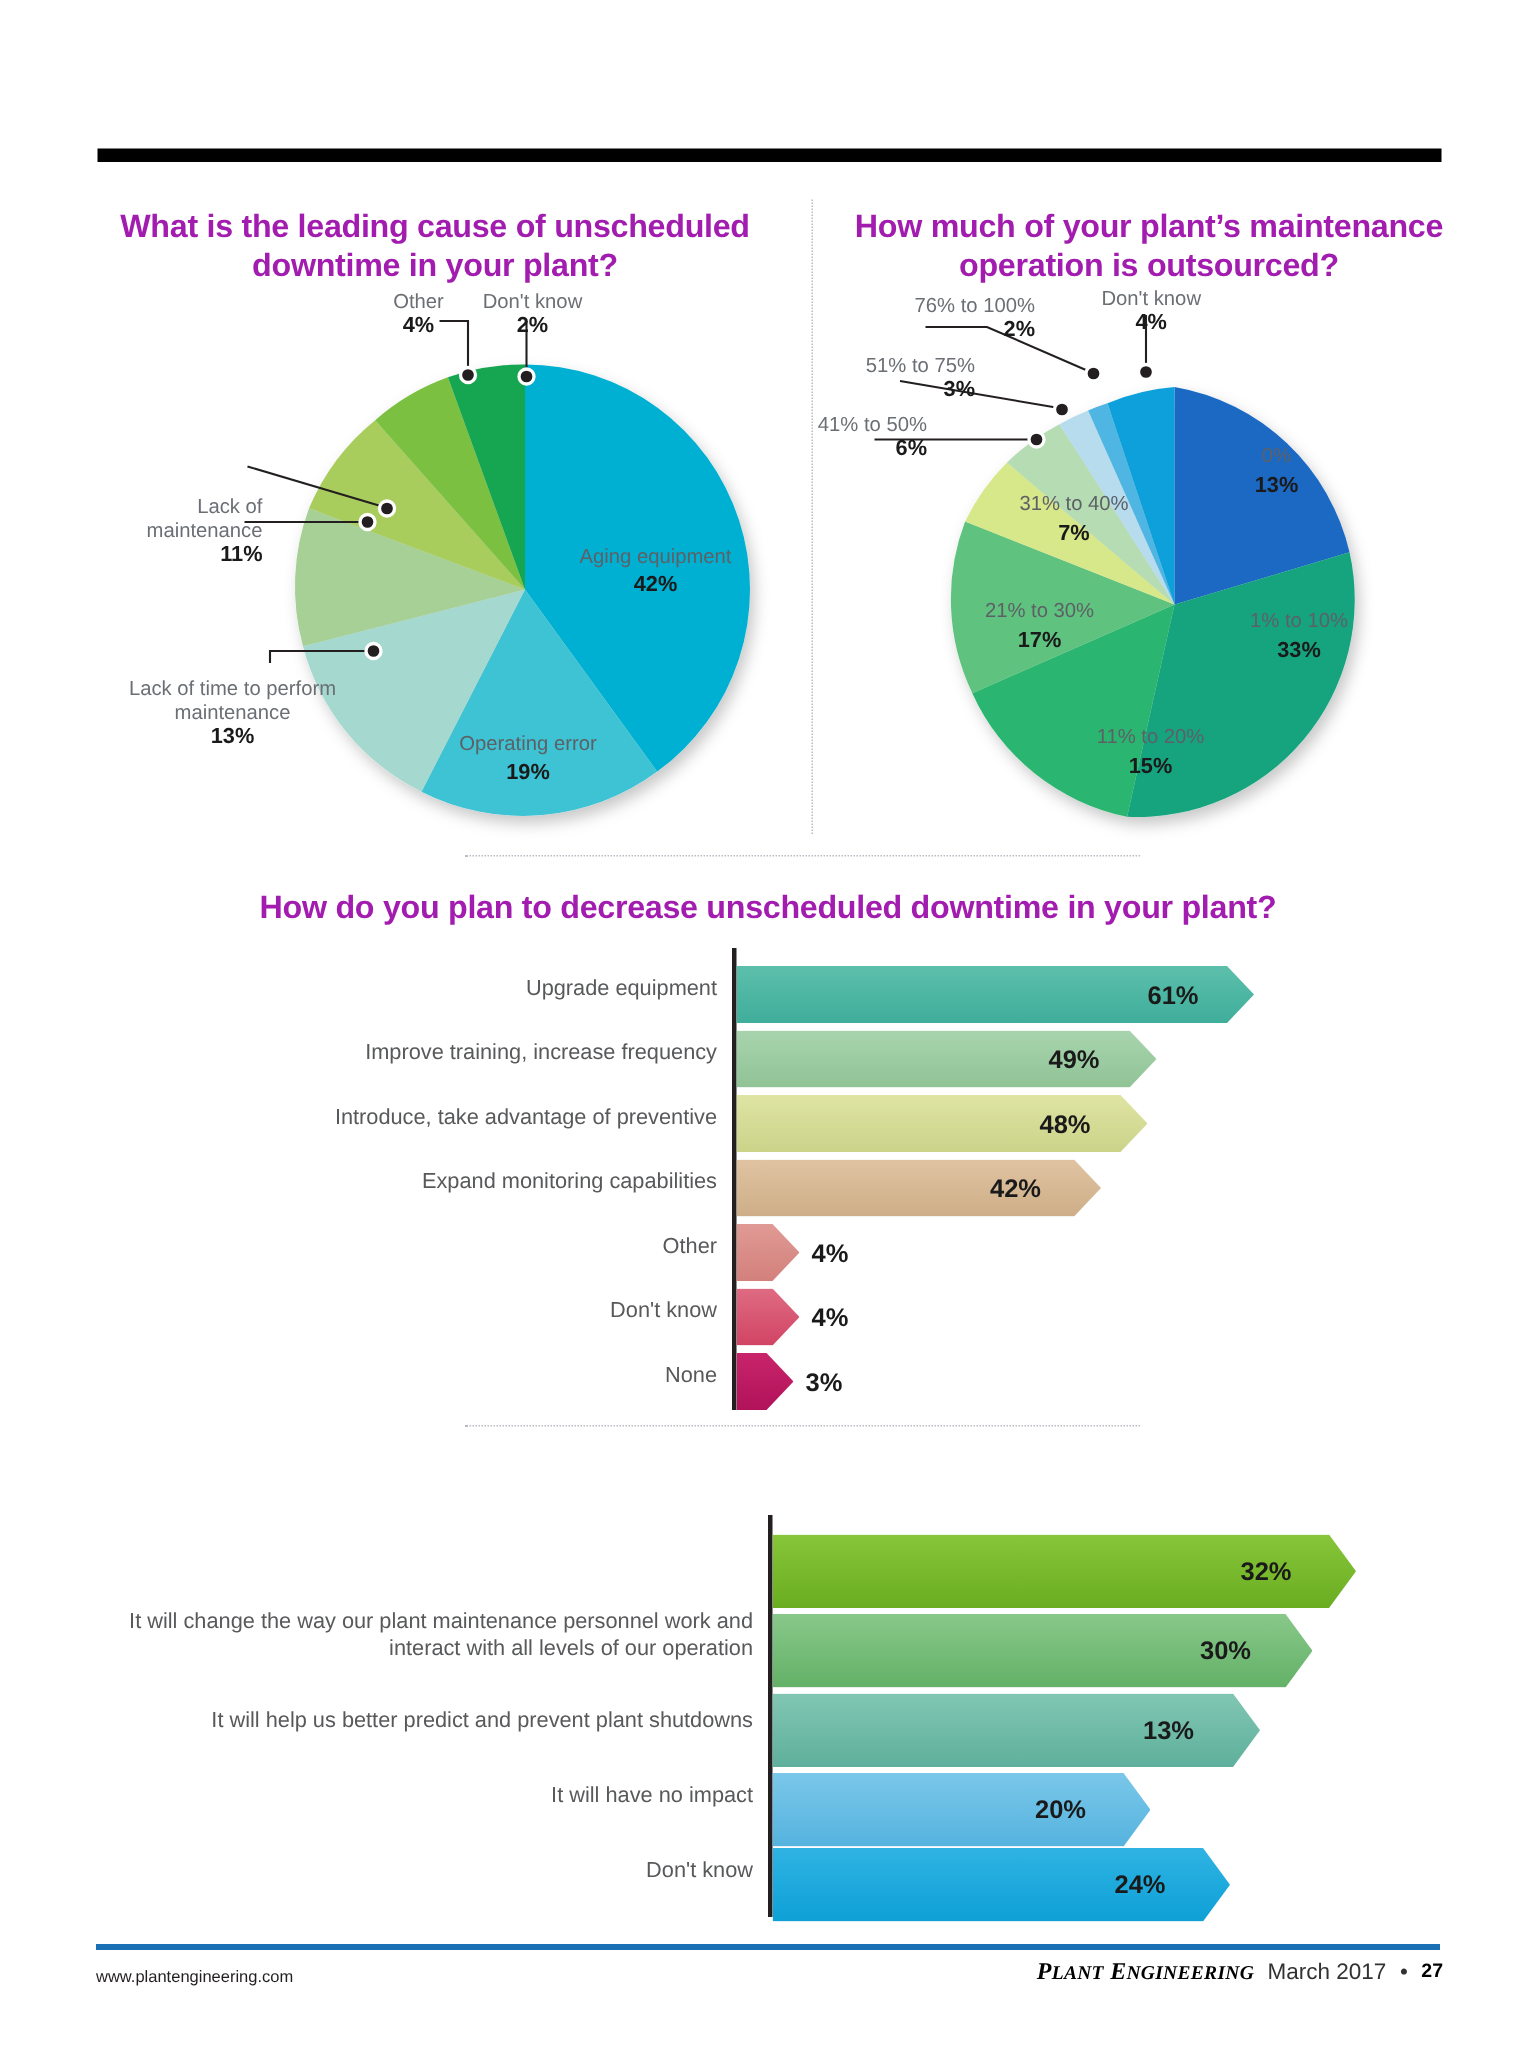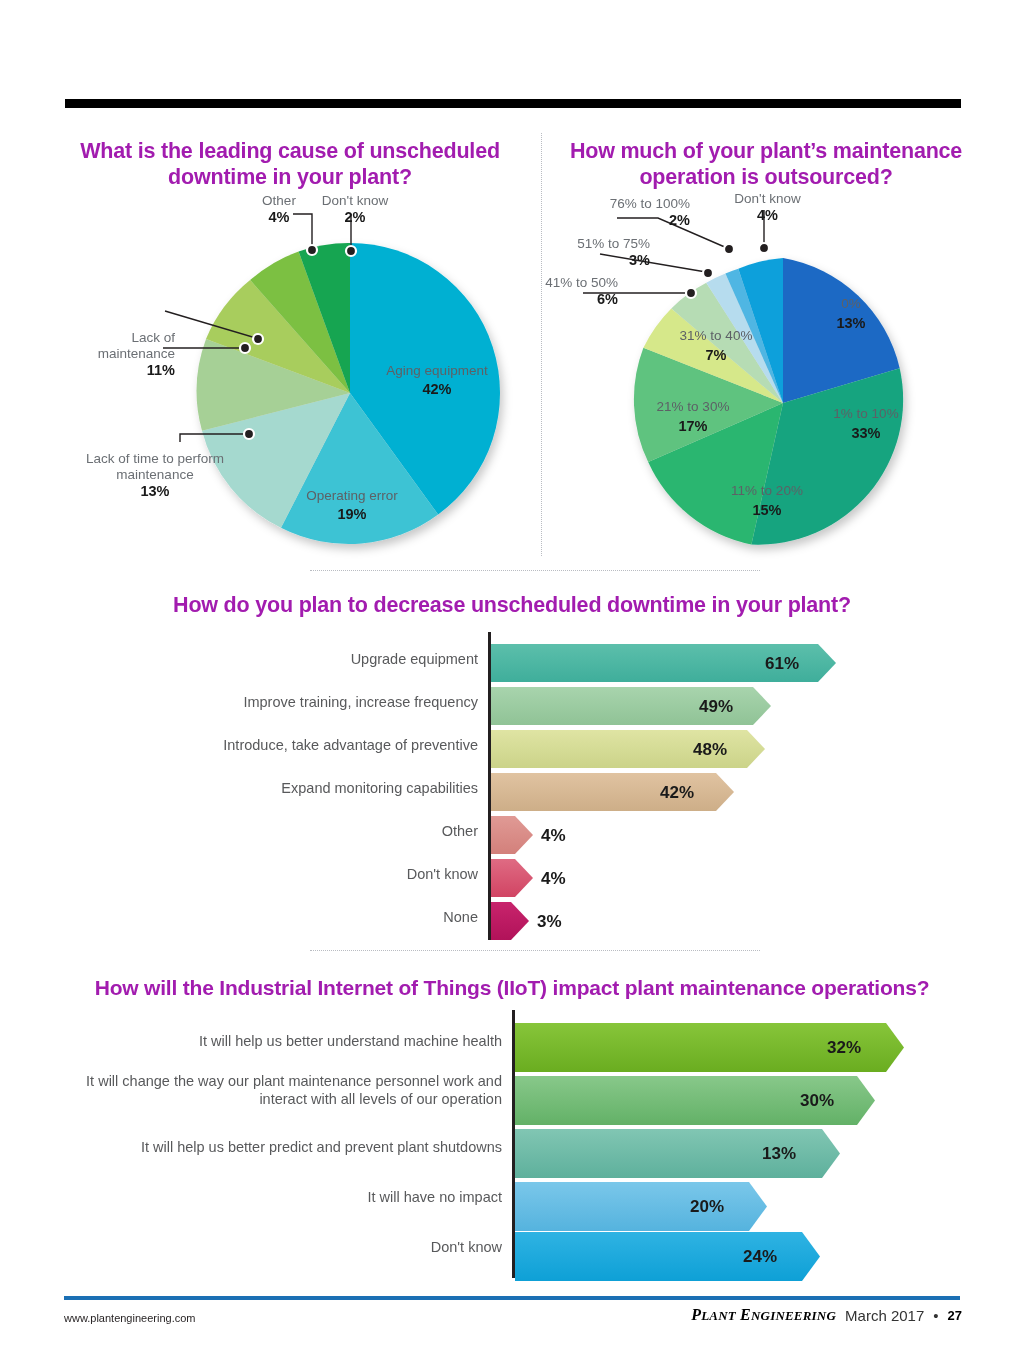--- a/index.html
+++ b/index.html
@@ -105,21 +105,21 @@
   .footer-rule {
     position: absolute; left: 64px; top: 1296px;
     width: 896px; height: 4px; background: #1b6fb4;
   }
   .footer-url {
     position: absolute; left: 64px; top: 1312px;
     font-size: 11px; color: #231f20;
   }
   .footer-right {
     position: absolute; right: 62px; top: 1306px;
-    display: flex; align-items: center; gap: 9px; margin-left: 22px;
+    display: flex; align-items: flex-start; gap: 9px; margin-left: 22px;
   }
   .brand {
     font-family: "Liberation Serif", serif;
     font-weight: bold; font-style: italic;
     font-size: 16px; color: #000; letter-spacing: 0.2px;
   }
   .brand .sm { font-size: 13px; }
   .issue { font-size: 15px; color: #333; }
   .dot-sep { font-size: 15px; color: #333; }
   .pagenum { font-size: 13px; font-weight: bold; color: #000; }
@@ -297,26 +297,24 @@
 
     <div class="bar-label" style="top:233px;">Don't know</div>
     <div class="bar-shape" style="left:431px; top:227px; width:42px; height:38px; background:linear-gradient(180deg,#df6b83,#d14463);"></div>
     <div class="bar-value outside" style="left:481px; top:237px;">4%</div>
 
     <div class="bar-label" style="top:276px;">None</div>
     <div class="bar-shape" style="left:431px; top:270px; width:38px; height:38px; background:linear-gradient(180deg,#c8246c,#b11259);"></div>
     <div class="bar-value outside" style="left:477px; top:280px;">3%</div>
   </div>
 
-  <div class="q-title" id="title-bar2">How will the Industrial Internet of Things (IIoT) impact plant maintenance operations?</div>
 
   <div class="bar-chart" id="bars2">
     <div class="bar-axis"></div>
 
-    <div class="bar-label" style="top:22px;">It will help us better understand machine health</div>
     <div class="bar-shape" style="left:475px; top:13px; width:389px; height:49px; background:linear-gradient(180deg,#87c53a,#6aad20);"></div>
     <div class="bar-value" style="left:787px; top:28px;">32%</div>
 
     <div class="bar-label" style="top:62px;">It will change the way our plant maintenance personnel work and interact with all levels of our operation</div>
     <div class="bar-shape" style="left:475px; top:66px; width:360px; height:49px; background:linear-gradient(180deg,#88c88a,#63b167);"></div>
     <div class="bar-value" style="left:760px; top:81px;">30%</div>
 
     <div class="bar-label" style="top:128px;">It will help us better predict and prevent plant shutdowns</div>
     <div class="bar-shape" style="left:475px; top:119px; width:325px; height:49px; background:linear-gradient(180deg,#81c6b3,#5eb09c);"></div>
     <div class="bar-value" style="left:722px; top:134px;">13%</div>

